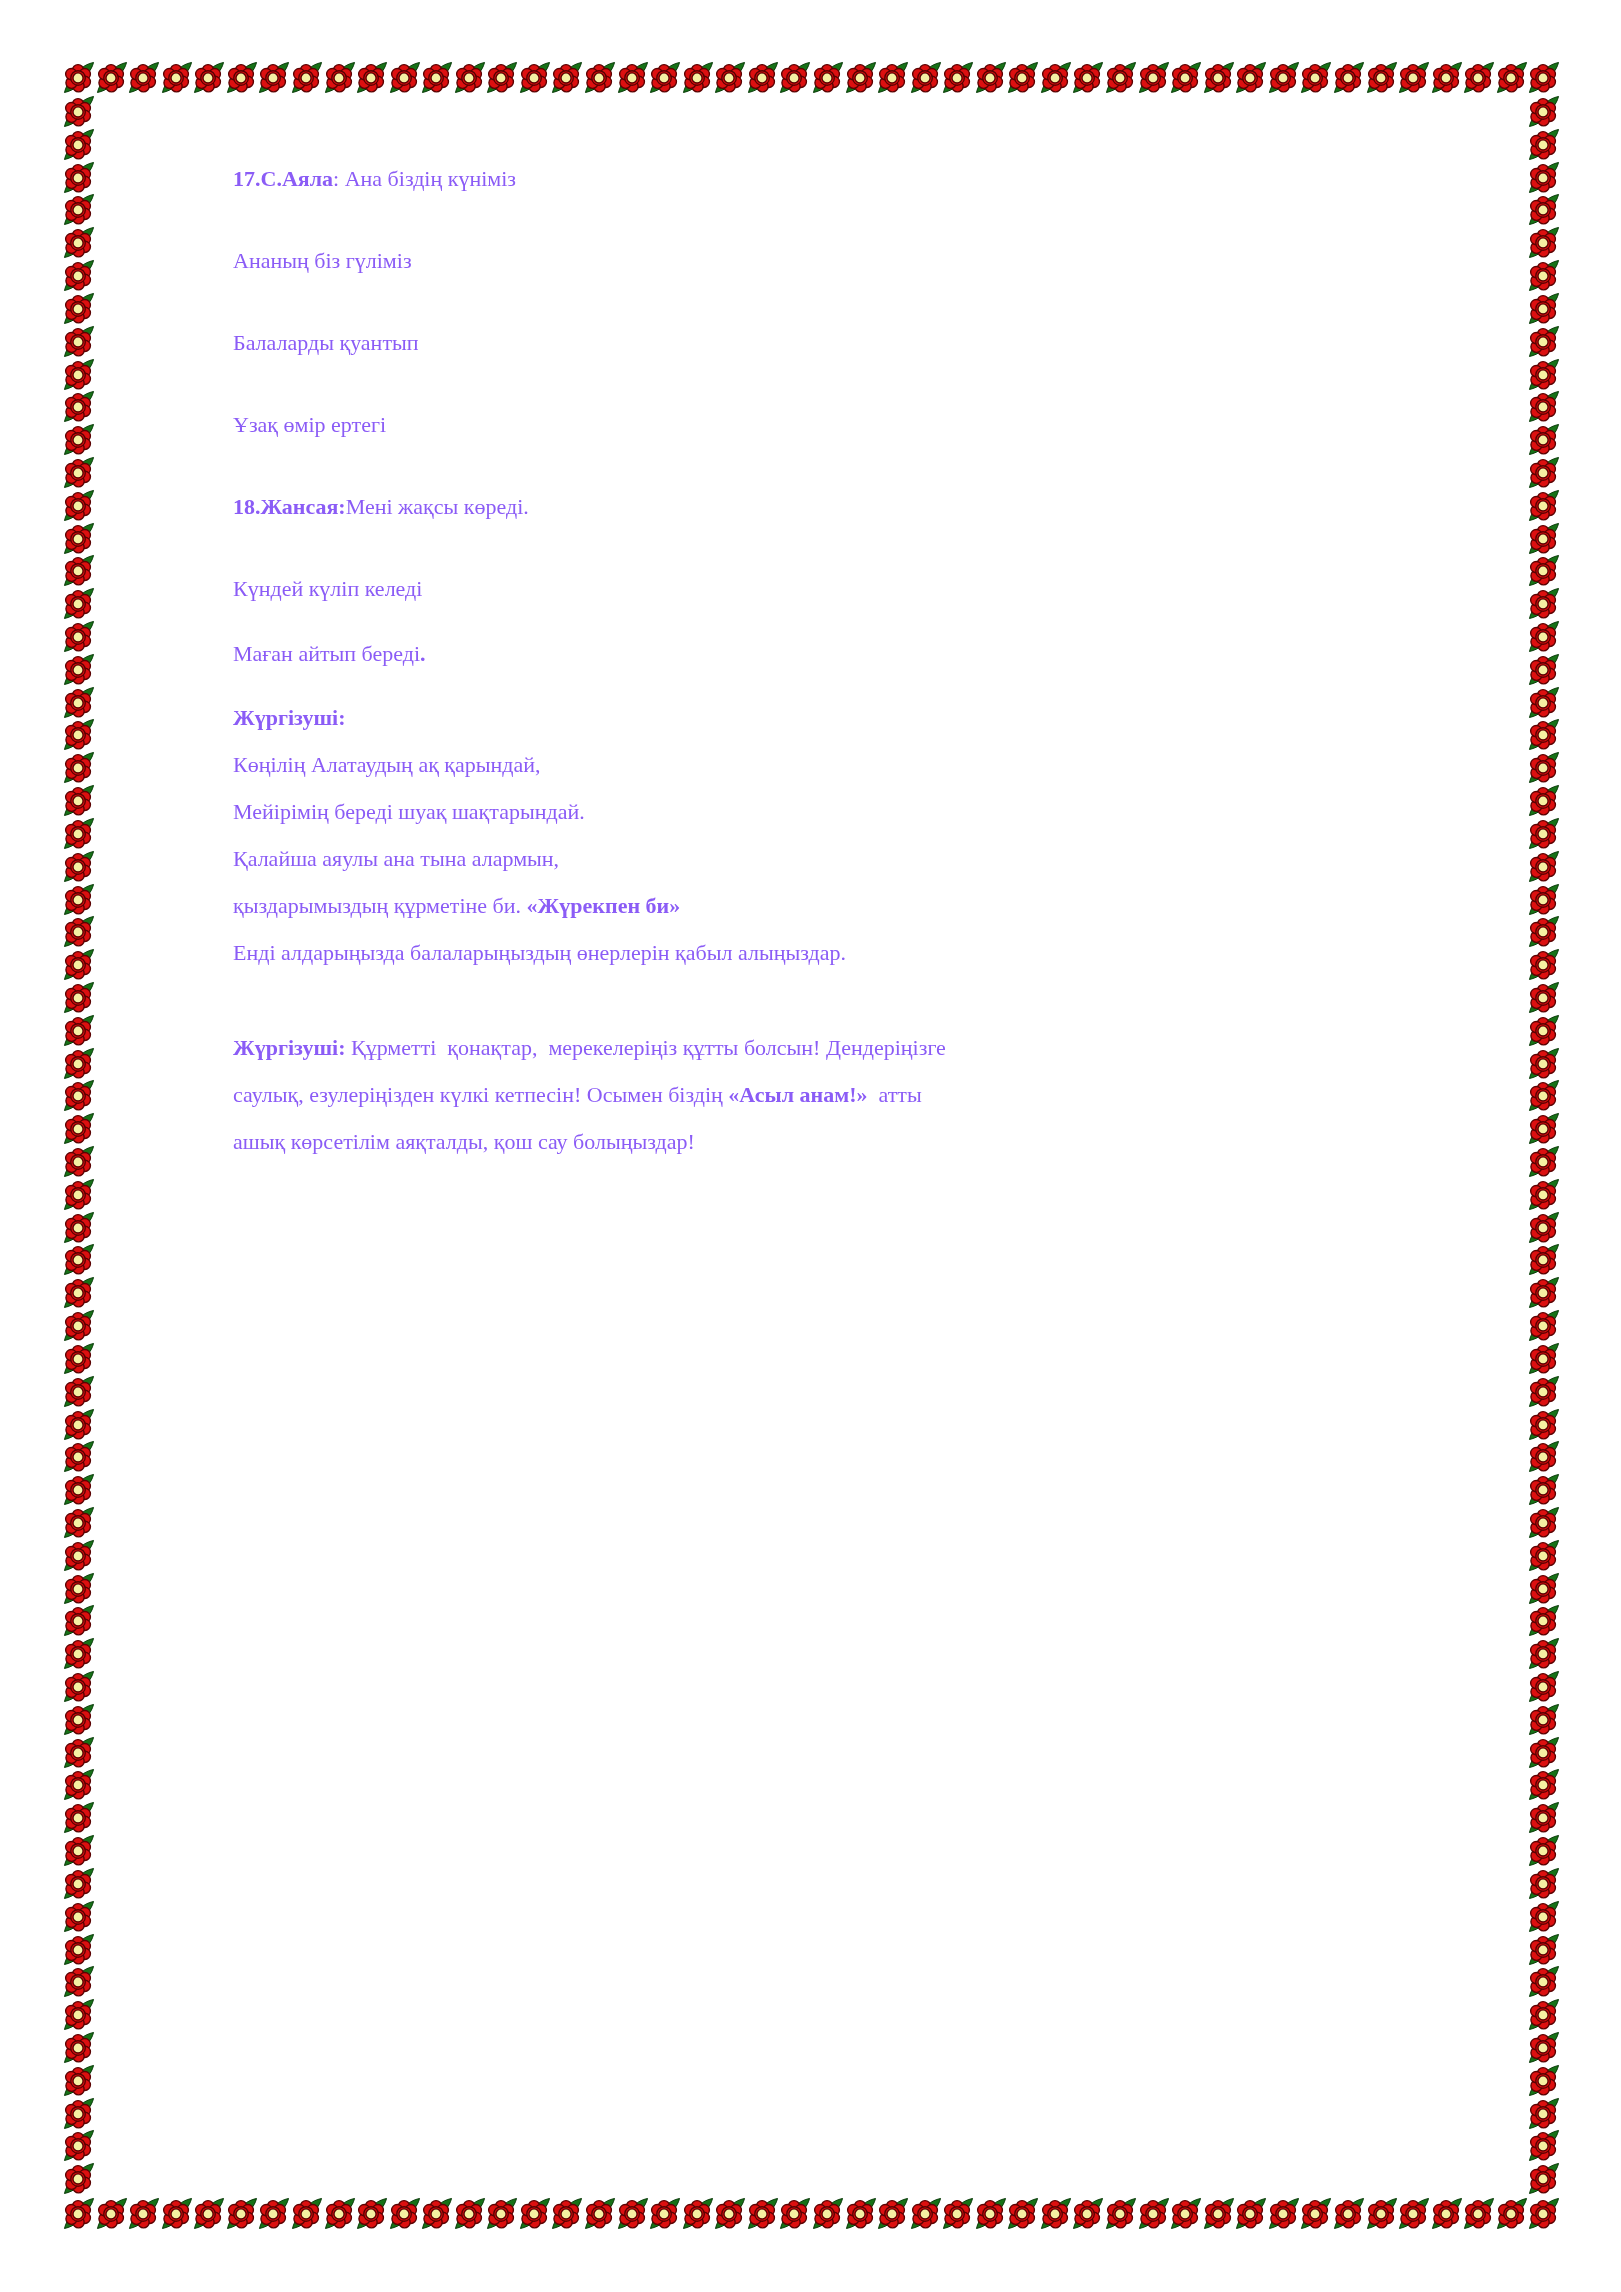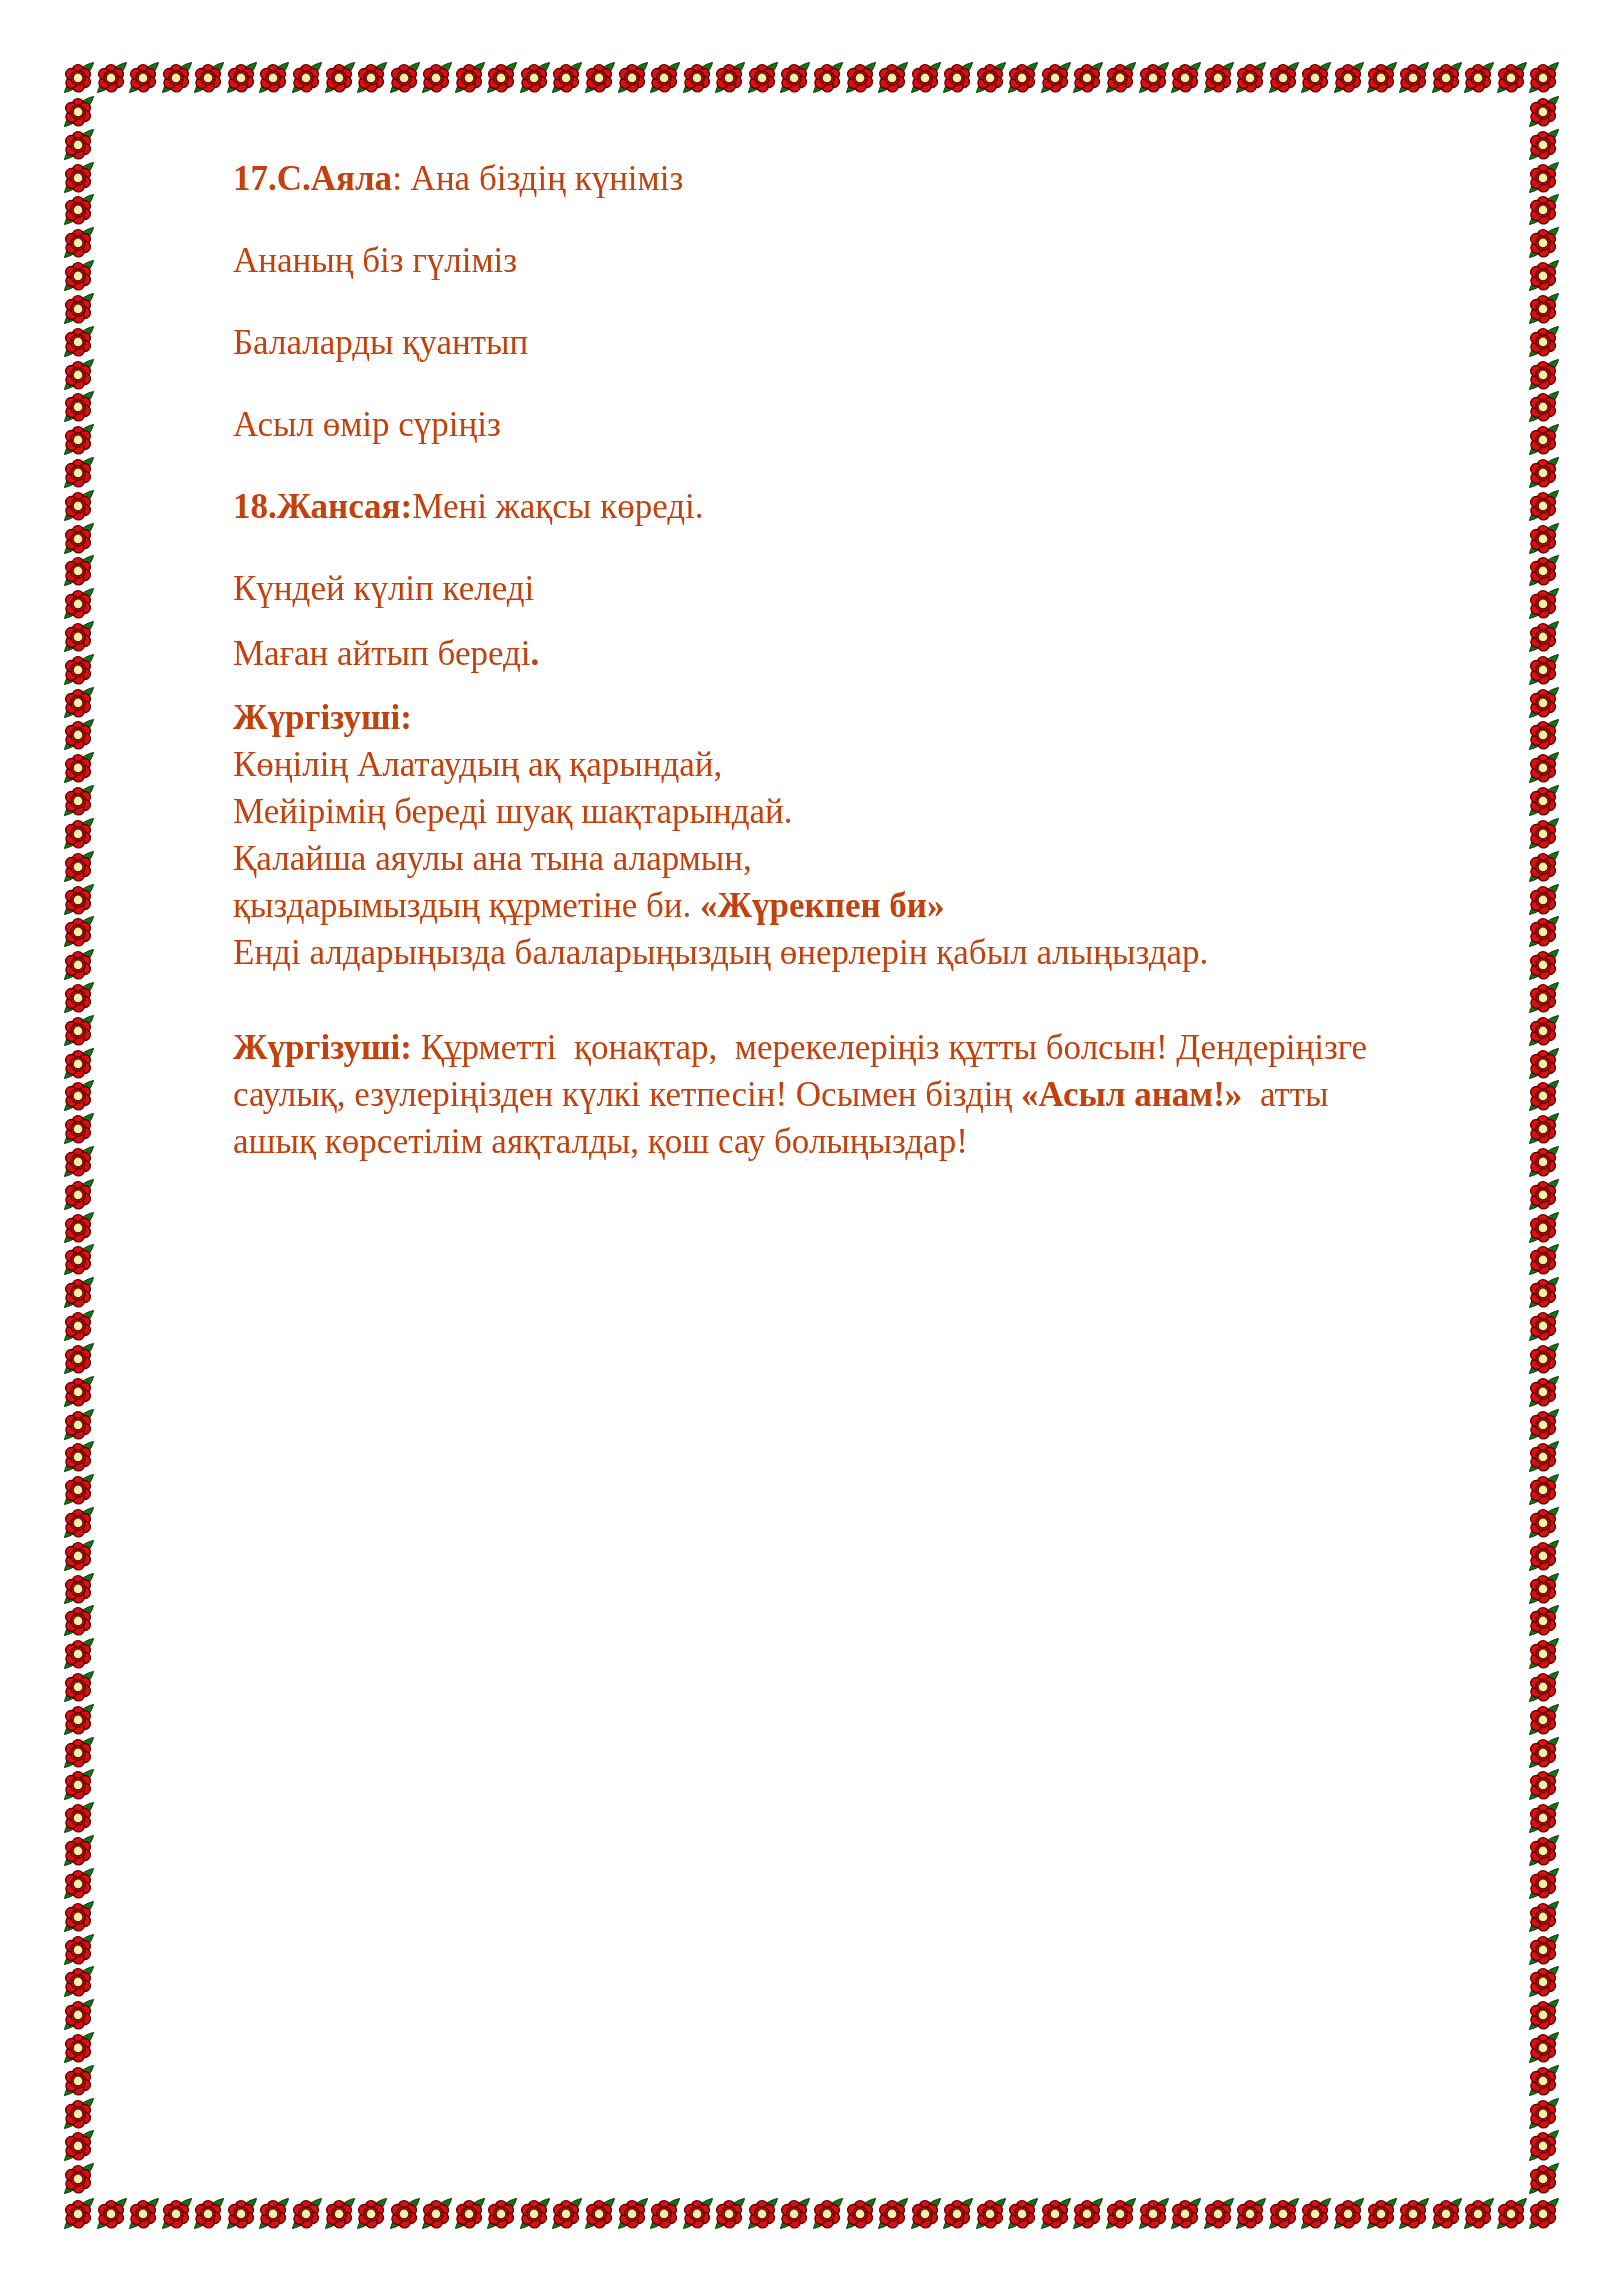--- a/index.html
+++ b/index.html
@@ -27,22 +27,22 @@
   #border-bottom { left: 63px;   top: 2197px; width: 1498px; height: 32px; flex-direction: row; }
   #border-left   { left: 63px;   top: 95px;   width: 32px;   height: 2100px; flex-direction: column; }
   #border-right  { left: 1528px; top: 95px;   width: 32px;   height: 2100px; flex-direction: column; }
   .flower { width: 32px; height: 32px; flex: 0 0 auto; display: block; }
   
   .text-block {
     position: absolute;
     left: 233px;
     top: 155px;
     width: 1284px;
-    color: #c2410c;
-    font-size: 35px;
+    color: #8b5cf6;
+    font-size: 22px;
     line-height: 47px;
   }
   .para { white-space: pre; }
   .para b { font-weight: bold; }
   .sp-large  { margin-bottom: 35px; } 
   .sp-medium { margin-bottom: 17.6px; } 
   .sp-single { margin-bottom: 0; }    
   .sp-blank  { margin-bottom: 48px; } 
 </style>
 </head>
@@ -3134,21 +3134,21 @@
           <circle cx="8.5" cy="13.5" r="5.8"></circle>
           <circle cx="15.5" cy="17.5" r="7.5"></circle>
         </g>
         <circle cx="15.5" cy="17.5" r="5.2" fill="#f5f0a2" stroke="#5a0202" stroke-width="1.4"></circle>
       </svg>
     </div>
   <div class="text-block" id="text-block">
       <div class="para sp-large"><b>17.С.Аяла</b><span>: Ана біздің күніміз</span></div>
       <div class="para sp-large"><span>Ананың біз гүліміз</span></div>
       <div class="para sp-large"><span>Балаларды қуантып</span></div>
-      <div class="para sp-large"><span>Асыл өмір сүріңіз</span></div>
+      <div class="para sp-large"><span>Ұзақ өмір ертегі</span></div>
       <div class="para sp-large"><b>18.Жансая:</b><span>Мені жақсы көреді.</span></div>
       <div class="para sp-medium"><span>Күндей күліп келеді</span></div>
       <div class="para sp-medium"><span>Маған айтып береді</span><b>.</b></div>
       <div class="para sp-single"><b>Жүргізуші:</b></div>
       <div class="para sp-single"><span>Көңілің Алатаудың ақ қарындай,</span></div>
       <div class="para sp-single"><span>Мейірімің береді шуақ шақтарындай.</span></div>
       <div class="para sp-single"><span>Қалайша аяулы ана тына алармын,</span></div>
       <div class="para sp-single"><span>қыздарымыздың құрметіне би. </span><b>«Жүрекпен би»</b></div>
       <div class="para sp-blank"><span>Енді алдарыңызда балаларыңыздың өнерлерін қабыл алыңыздар.</span></div>
       <div class="para sp-single"><b>Жүргізуші:</b><span> Құрметті  қонақтар,  мерекелеріңіз құтты болсын! Дендеріңізге</span></div>

